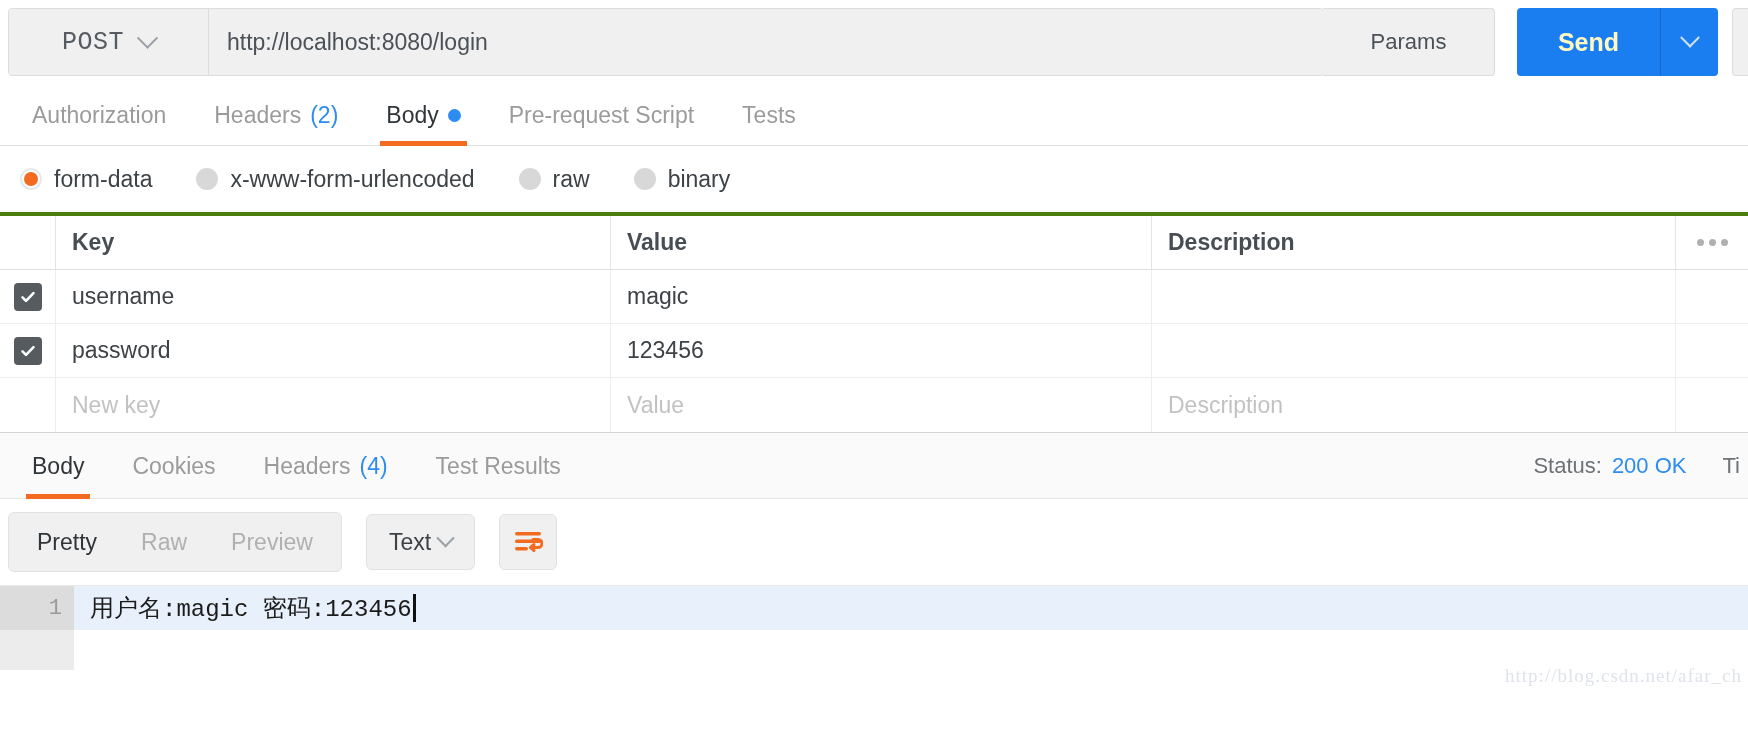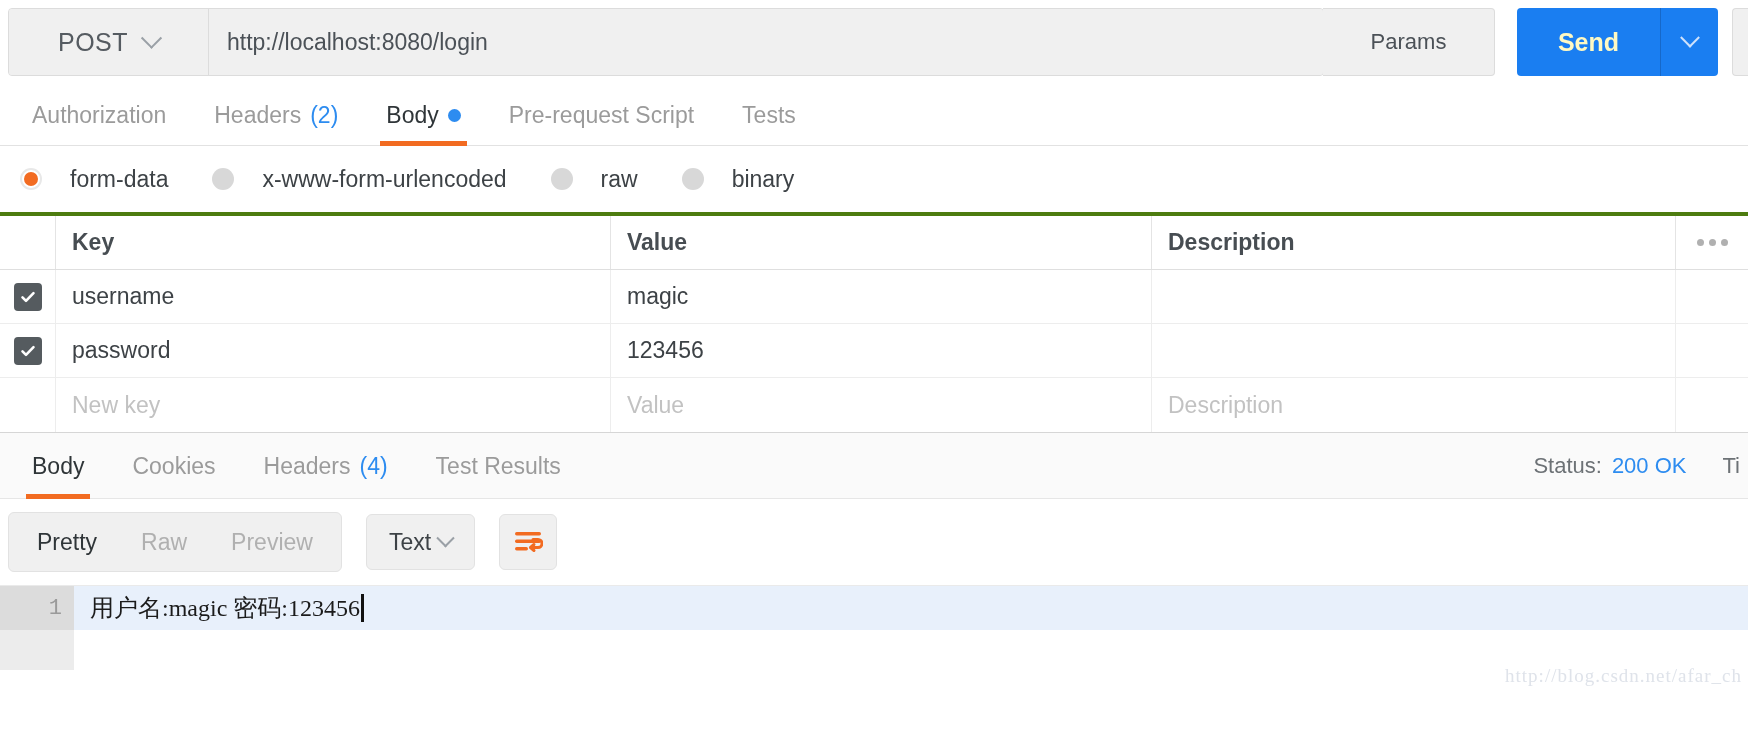--- a/index.html
+++ b/index.html
@@ -39,20 +39,21 @@
     justify-content: center;
     gap: 16px;
     background: #f0f0f0;
     border-right: 1px solid #dcdcdc;
     cursor: pointer;
   }
   .method-label {
     font-size: 25px;
     color: #555b61;
     letter-spacing: .5px;
+    font-family: Liberation Mono, monospace;
   }
   .chevron {
     display: inline-block;
     width: 15px; height: 15px;
     border-right: 2.5px solid #9aa0a6;
     border-bottom: 2.5px solid #9aa0a6;
     transform: rotate(45deg) translate(-3px,-3px);
   }
   .url-field {
     flex: 1 1 auto;
@@ -174,21 +175,21 @@
     height: 66px;
     display: flex;
     align-items: center;
     padding-left: 20px;
     gap: 0;
     background: #ffffff;
   }
   .radio-item {
     display: flex;
     align-items: center;
-    gap: 28px;
+    gap: 12px;
     margin-right: 44px;
     cursor: pointer;
     font-size: 23px;
     color: #3d4246;
     white-space: nowrap;
   }
   .radio-dot {
     width: 22px; height: 22px;
     border-radius: 50%;
     background: #d8d8d8;
@@ -409,21 +410,21 @@
     padding-right: 12px;
     font-family: "Liberation Mono", "DejaVu Sans Mono", monospace;
   }
   .code-text {
     flex: 1 1 auto;
     display: flex;
     align-items: center;
     padding-left: 16px;
     font-size: 24px;
     color: #1b1b1b;
-    font-family: Liberation Serif, serif;
+    font-family: Liberation Mono, monospace;
     white-space: pre;
     position: relative;
   }
   .caret {
     display: inline-block;
     width: 3px;
     height: 28px;
     background: #111;
     margin-left: 1px;
   }

